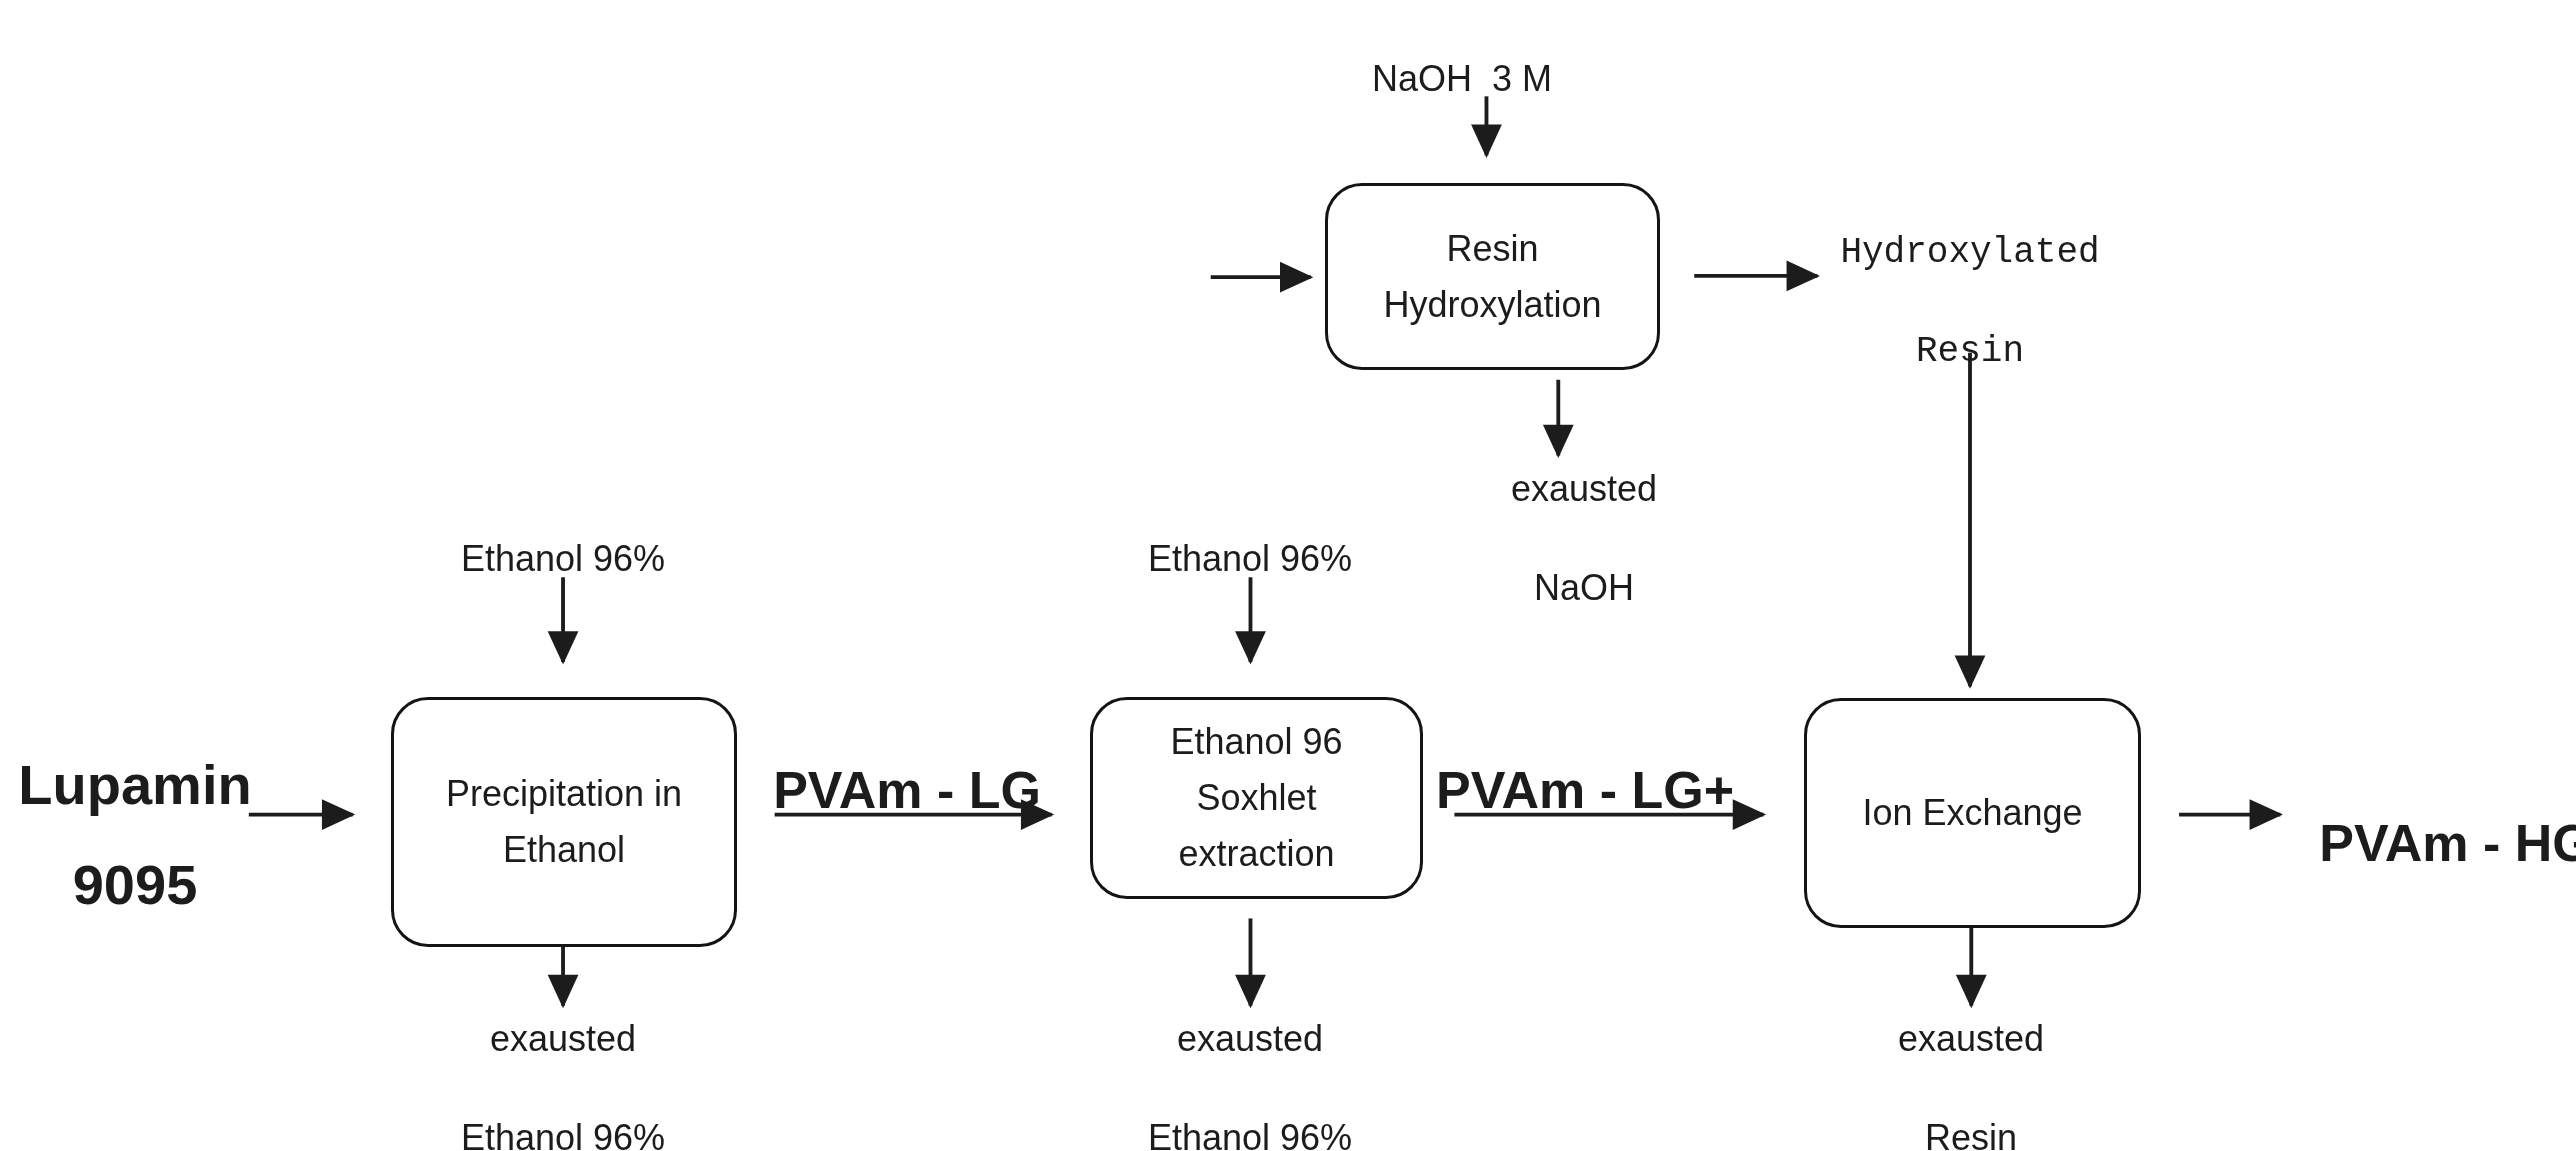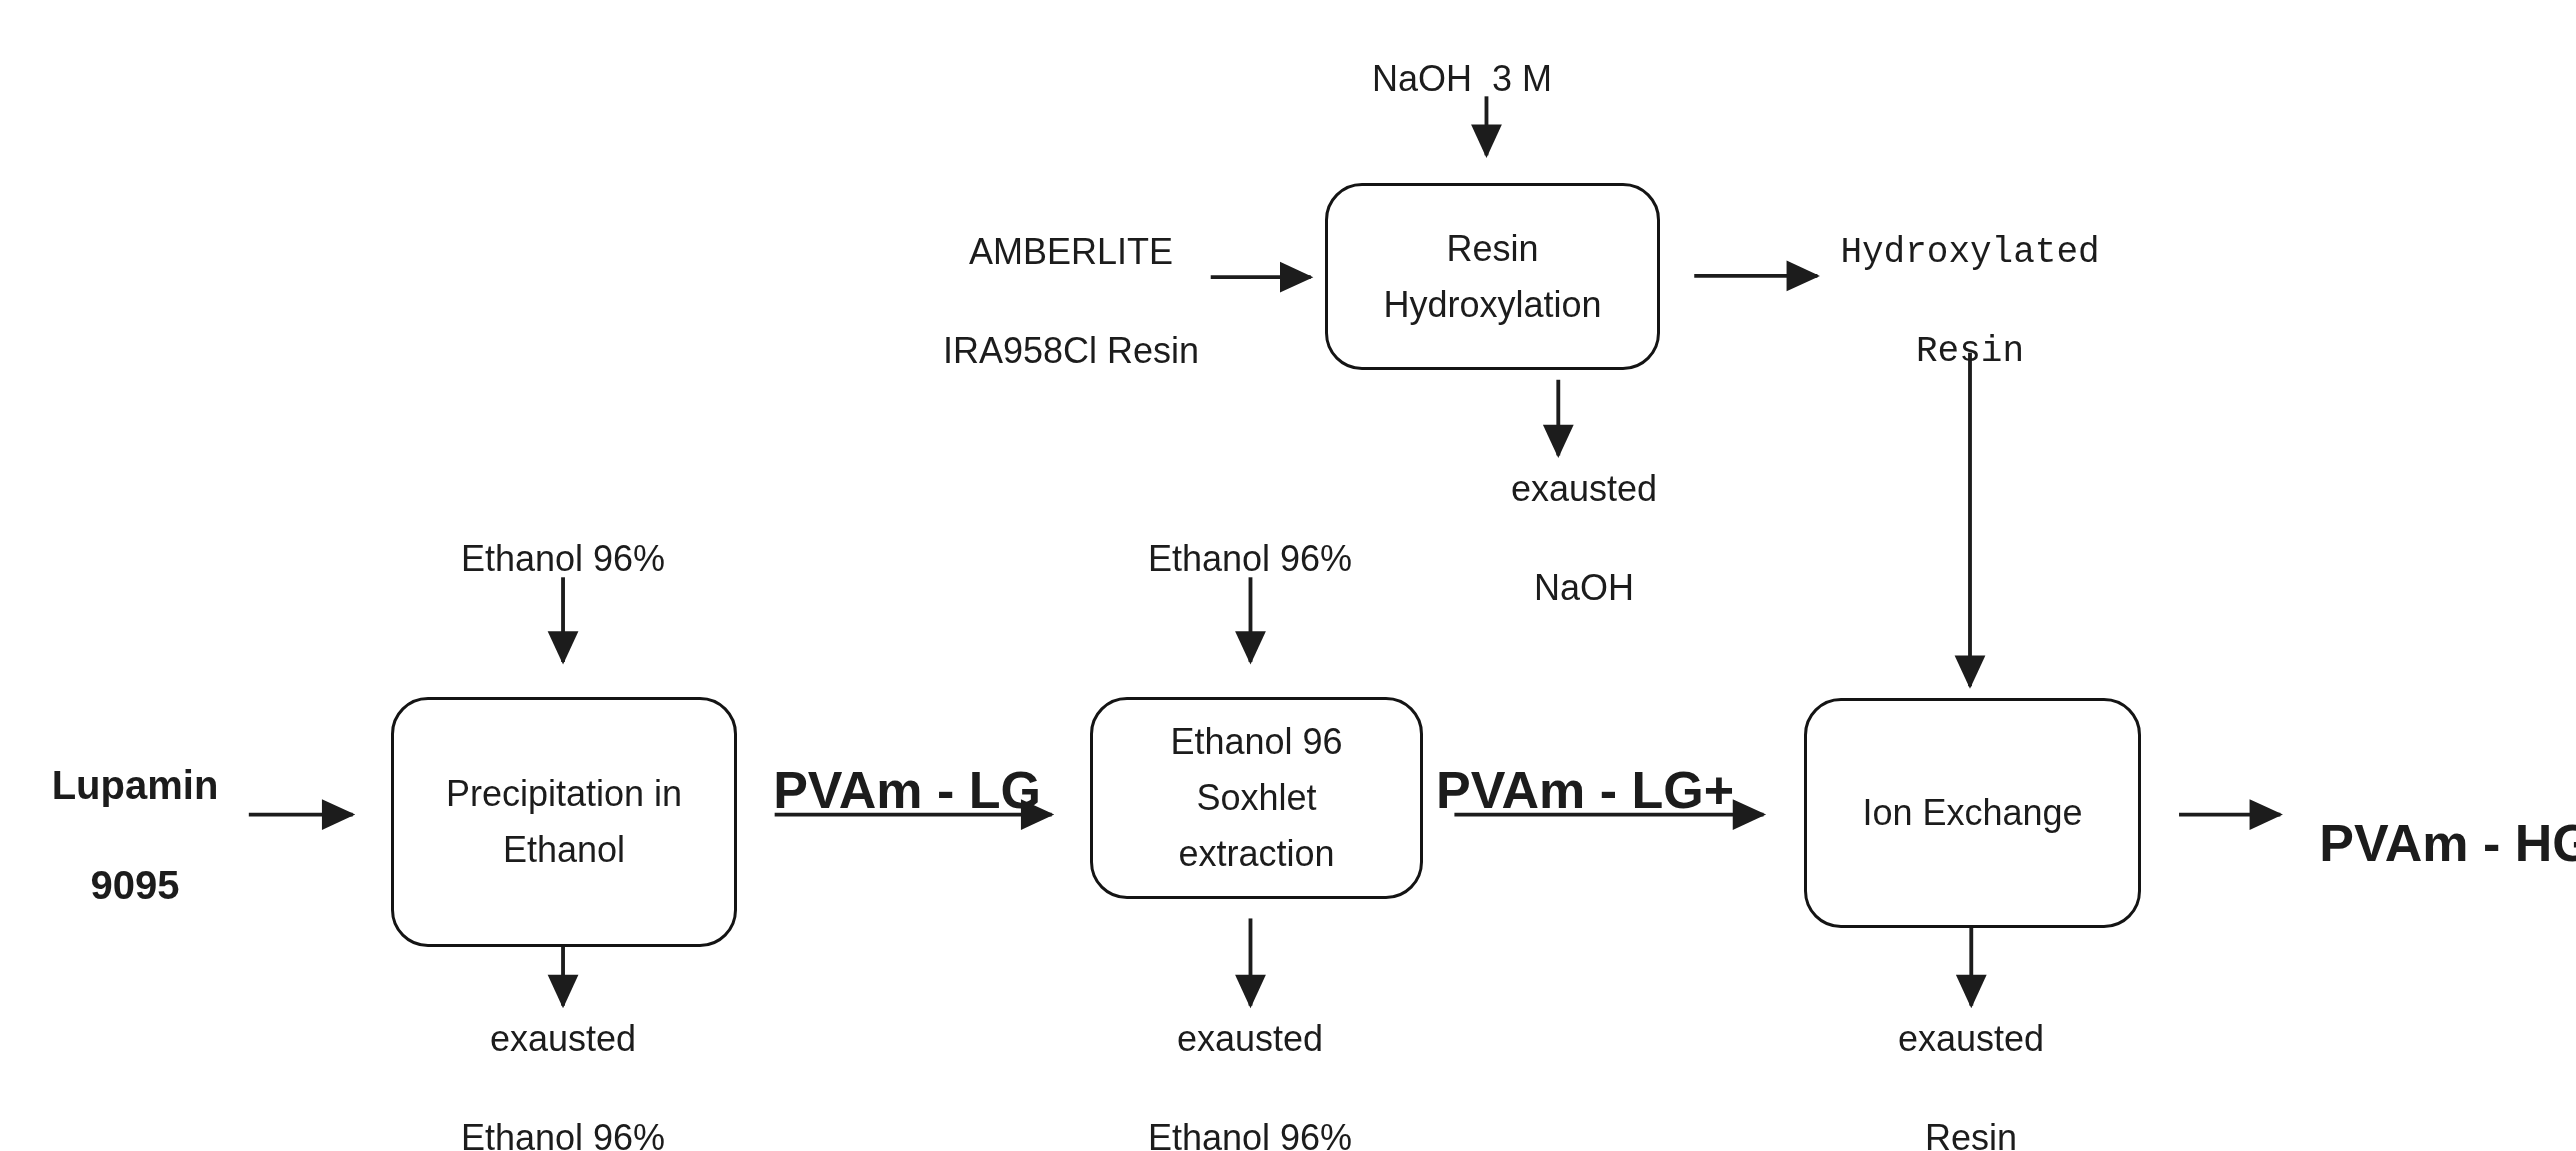--- a/index.html
+++ b/index.html
@@ -48,21 +48,21 @@
     line-height: 55px;
     white-space: pre;
     margin-top: 44px;
   }
   .lbl--bold .lbl-line {
     font-weight: 700;
     font-size: 52px;
   }
   .lbl--xl .lbl-line {
     font-weight: 700;
-    font-size: 40px;
+    font-size: 56px;
     line-height: 56px;
   }
 </style>
 </head>
 <body>
 
 <div class="canvas">
 
   <svg class="connector-layer" viewBox="0 0 4017 1796" xmlns="http://www.w3.org/2000/svg">
     <defs>
@@ -103,24 +103,20 @@
   </div>
 
   <div class="node" style="left:1804px; top:698px; width:337px; height:230px;">
     <div class="node-line">Ion Exchange</div>
   </div>
 
   <div class="lbl" style="left:1462px; top:56px;">
     <div class="lbl-line">NaOH  3 M</div>
   </div>
 
-  <div class="lbl" style="left:1071px; top:279px;">
-    <div class="lbl-line">AMBERLITE</div>
-    <div class="lbl-line">IRA958Cl Resin</div>
-  </div>
 
   <div class="lbl" style="left:1970px; top:280px;font-family:Liberation Mono, monospace;">
     <div class="lbl-line">Hydroxylated</div>
     <div class="lbl-line">Resin</div>
   </div>
 
   <div class="lbl" style="left:1584px; top:516px;">
     <div class="lbl-line">exausted</div>
     <div class="lbl-line">NaOH</div>
   </div>

